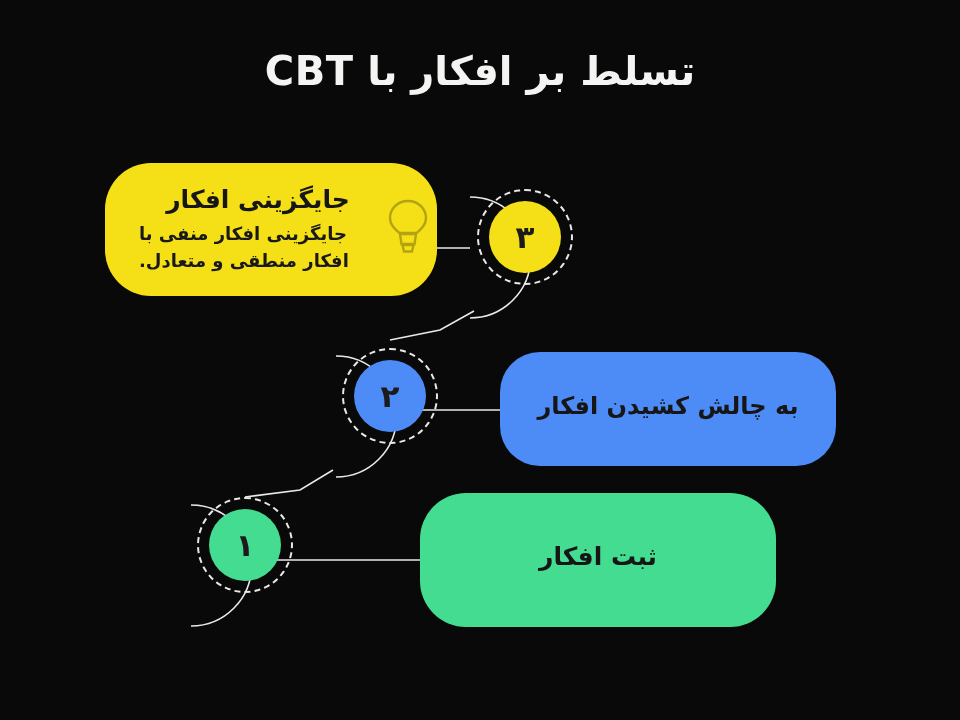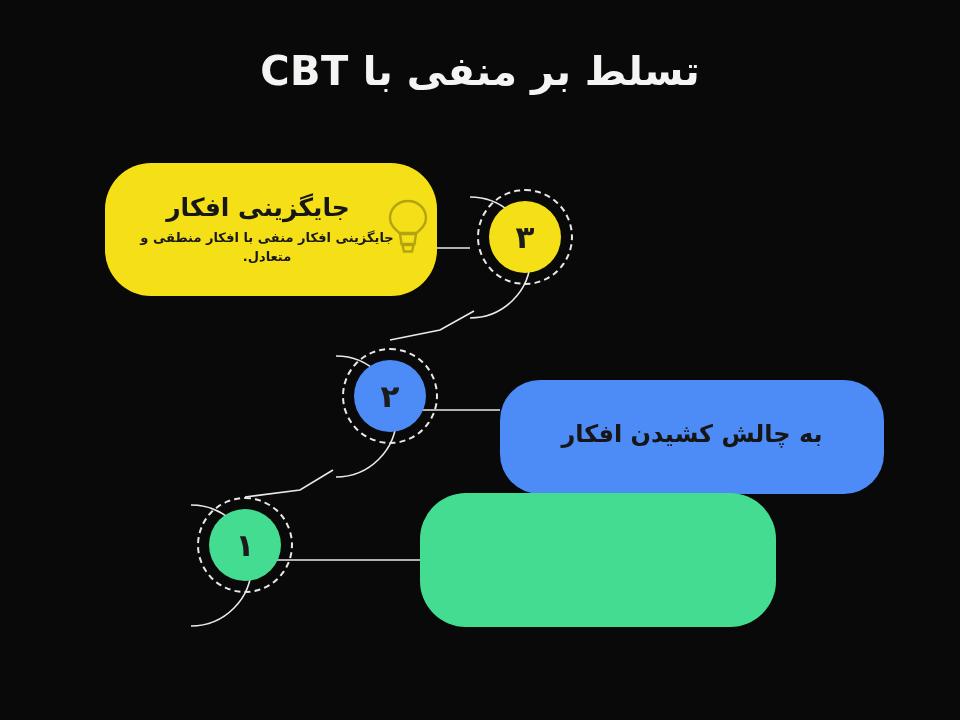--- a/index.html
+++ b/index.html
@@ -45,54 +45,53 @@
 
   
   .card {
     position: absolute;
     box-sizing: border-box;
     border-radius: 46px;
     display: flex;
     flex-direction: column;
     align-items: center;
     justify-content: center;
-    text-align: center;
-    direction: rtl;
-    padding: 10px 26px;
+    text-align: left;
+    direction: rtl;
+    padding: 10px 34px;
   }
   .card .card-title {
     font-size: 25px;
     font-weight: 700;
     color: #161616;
     line-height: 1.2;
     margin-bottom: 6px;
     direction: rtl;
   }
   .card .card-sub {
-    font-size: 13px;
+    font-size: 18px;
     font-weight: 700;
     color: #191919;
     line-height: 1.45;
     direction: rtl;
   }
 
   #card-3 {
     left: 105px;  top: 163px;
     width: 332px; height: 133px;
     background: #f5e017;
   }
   #card-3 .card-title { margin-right: 26px; }
   #card-3 .card-sub { margin-right: 8px; }
 
   #card-2 {
     left: 500px;  top: 352px;
-    width: 384px; height: 114px;
+    width: 336px; height: 114px;
     background: #4d8bf7;
     border-radius: 40px;
-    margin-top: 28px;
   }
   #card-2 .card-title { font-size: 24px; }
   #card-2 .card-sub { font-size: 14.5px; }
 
   #card-1 {
     left: 420px;  top: 493px;
     width: 356px; height: 134px;
     background: #44dc91;
   }
   #card-1 .card-title { font-size: 25px; }
@@ -145,21 +144,21 @@
   #step-2 { left: 331px; top: 337px; }
   #step-2 .disc { background: #4d8bf7; }
   #step-1 { left: 186px; top: 486px; }
   #step-1 .disc { background: #44dc91; }
 </style>
 </head>
 <body>
 
 <div id="stage">
 
-  <div class="title">تسلط بر منفی با CBT</div>
+  <div class="title">تسلط بر افکار با CBT</div>
 
   <svg id="connectors" viewBox="0 0 960 720" xmlns="http://www.w3.org/2000/svg">
     <g fill="none" stroke="#e9e9e9" stroke-width="1.6">
 
       <path d="M 470 197
                A 58 58 0 1 1 470 318"></path>
 
       <path d="M 437 248 L 470 248"></path>
 
       <path d="M 336 356
@@ -194,20 +193,21 @@
       <path d="M15 38 L 31 38 L 29.5 48 L 16.5 48 Z"></path>
       <path d="M17.5 49 L 28.5 49 L 27 55.5 L 19 55.5 Z"></path>
     </g>
   </svg>
 
   <div class="card" id="card-2">
     <div class="card-title">به چالش کشیدن افکار</div>
   </div>
 
   <div class="card" id="card-1">
+    <div class="card-title">ثبت افکار</div>
   </div>
 
   <div class="step" id="step-3">
     <div class="dashed-ring"></div>
     <div class="disc">۳</div>
   </div>
 
   <div class="step" id="step-2">
     <div class="dashed-ring"></div>
     <div class="disc">۲</div>

